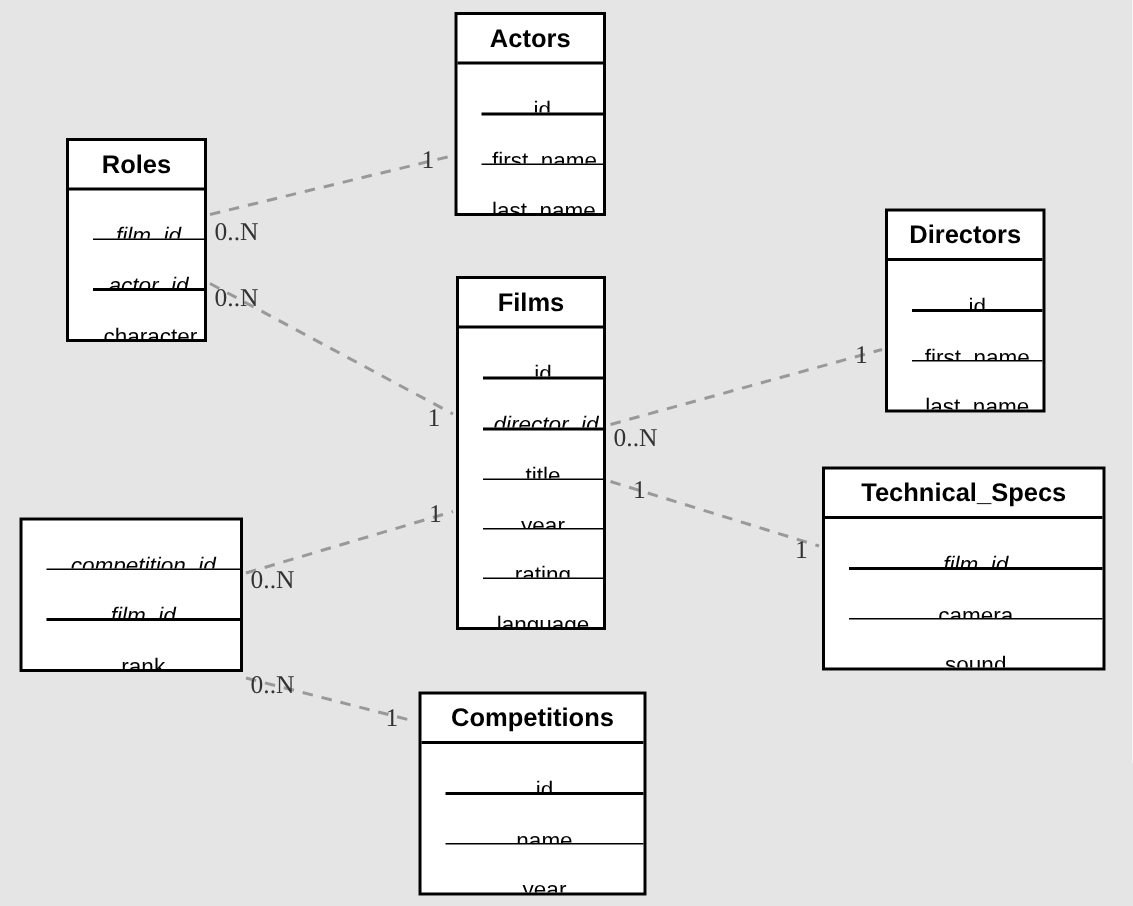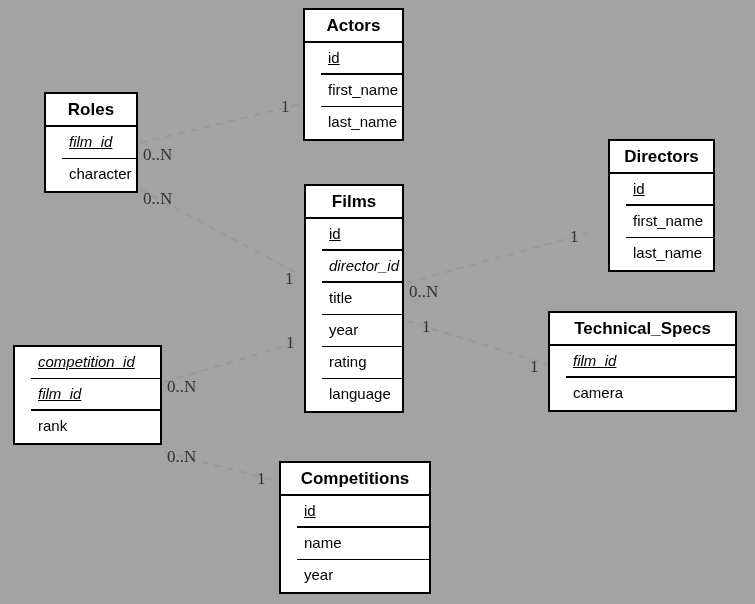--- a/index.html
+++ b/index.html
@@ -4,21 +4,21 @@
 <style>
   html, body {
     margin: 0;
     padding: 0;
     background: #ffffff;
   }
   #canvas {
     position: relative;
     width: 755px;
     height: 604px;
-    background: #a3a3a3;
+    background: #e5e5e5;
     font-family: "Liberation Sans", sans-serif;
     overflow: hidden;
   }
   
   .entity {
     position: absolute;
     box-sizing: border-box;
     border: 2px solid #000000;
     background: #ffffff;
   }
@@ -32,24 +32,24 @@
     color: #000000;
     border-bottom: 2px solid #000000;
     padding: 0 6px;
     white-space: nowrap;
     overflow: hidden;
   }
   .entity .attr {
     box-sizing: border-box;
     height: 32px;
     line-height: 30px;
-    text-align: left;
+    text-align: center;
     font-size: 15px;
     color: #000000;
-    padding: 0 7px;
+    padding: 16px 7px;
     border-bottom: 1px solid #000000;
     white-space: nowrap;
     overflow: hidden;
     margin-left: 16px;
   }
   .entity .attr:last-child {
     border-bottom: none;
   }
   
   .entity .attr.sep-strong {
@@ -108,41 +108,43 @@
   <div id="entity-layer">
       <div class="entity" style="left: 303px; top: 8px; width: 101px;">
         <div class="ent-title">Actors</div>
         <div class="attr pk sep-strong"><span class="t">id</span></div>
         <div class="attr plain"><span class="t">first_name</span></div>
         <div class="attr plain"><span class="t">last_name</span></div>
       </div>
       <div class="entity" style="left: 44px; top: 92px; width: 94px;">
         <div class="ent-title">Roles</div>
         <div class="attr pkfk"><span class="t">film_id</span></div>
+        <div class="attr pkfk sep-strong"><span class="t">actor_id</span></div>
         <div class="attr plain"><span class="t">character</span></div>
       </div>
-      <div class="entity" style="left: 608px; top: 139px; width: 107px;">
+      <div class="entity" style="left: 590px; top: 139px; width: 107px;">
         <div class="ent-title">Directors</div>
         <div class="attr pk sep-strong"><span class="t">id</span></div>
         <div class="attr plain"><span class="t">first_name</span></div>
         <div class="attr plain"><span class="t">last_name</span></div>
       </div>
       <div class="entity" style="left: 304px; top: 184px; width: 100px;">
         <div class="ent-title">Films</div>
         <div class="attr pk sep-strong"><span class="t">id</span></div>
         <div class="attr fk sep-strong"><span class="t">director_id</span></div>
         <div class="attr plain"><span class="t">title</span></div>
         <div class="attr plain"><span class="t">year</span></div>
         <div class="attr plain"><span class="t">rating</span></div>
         <div class="attr plain"><span class="t">language</span></div>
       </div>
       <div class="entity" style="left: 548px; top: 311px; width: 189px;">
         <div class="ent-title">Technical_Specs</div>
         <div class="attr pkfk sep-strong"><span class="t">film_id</span></div>
         <div class="attr plain"><span class="t">camera</span></div>
+        <div class="attr plain"><span class="t">sound</span></div>
       </div>
       <div class="entity" style="left: 13px; top: 345px; width: 149px;">
         <div class="attr pkfk"><span class="t">competition_id</span></div>
         <div class="attr pkfk sep-strong"><span class="t">film_id</span></div>
         <div class="attr plain"><span class="t">rank</span></div>
       </div>
       <div class="entity" style="left: 279px; top: 461px; width: 152px;">
         <div class="ent-title">Competitions</div>
         <div class="attr pk sep-strong"><span class="t">id</span></div>
         <div class="attr plain"><span class="t">name</span></div>

